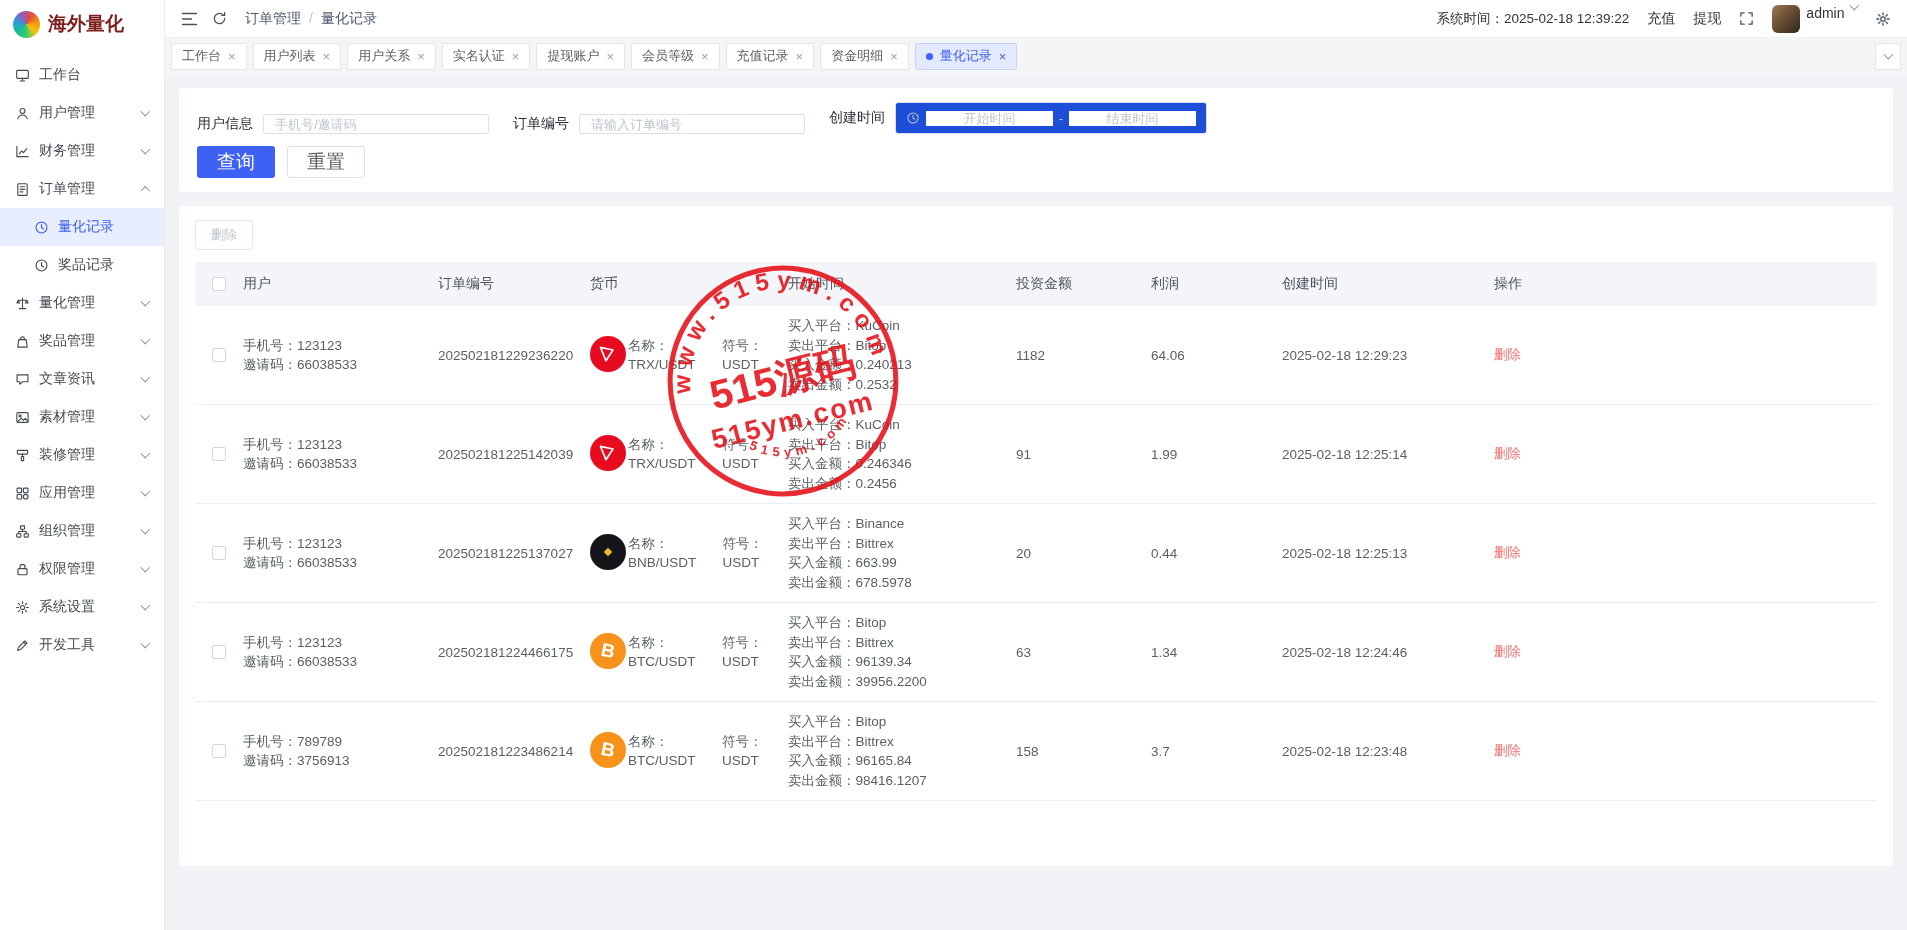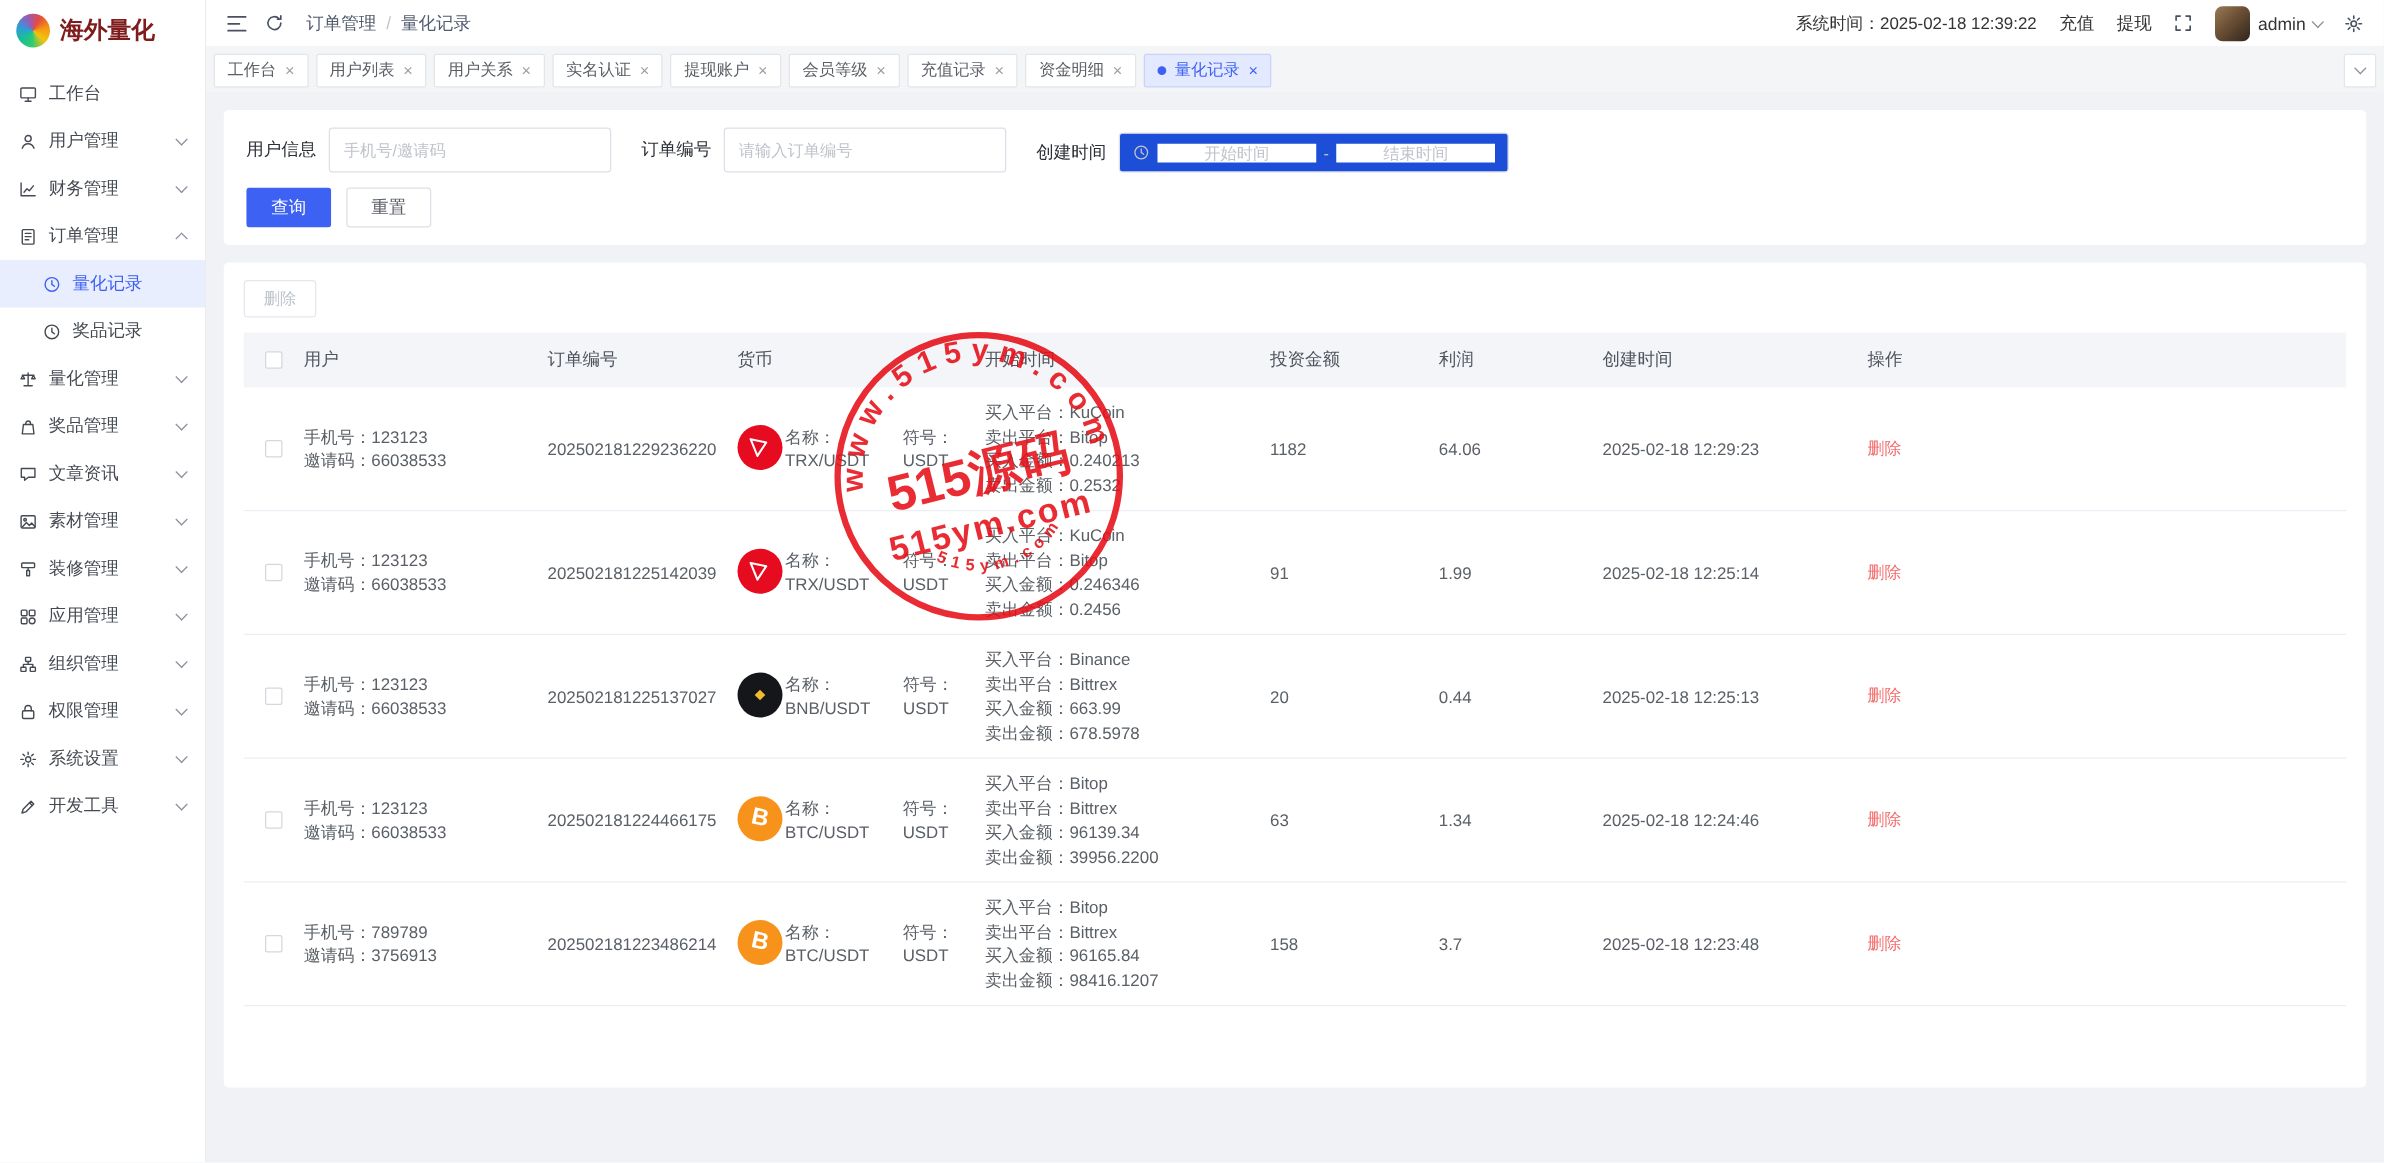--- a/index.html
+++ b/index.html
@@ -25,48 +25,48 @@
   
   .main{flex:1;min-width:0;display:flex;flex-direction:column}
   .topbar{height:38px;background:#fff;display:flex;align-items:center;gap:14px;padding:0 16px;border-bottom:1px solid #f1f1f1;flex:none}
   .icon-btn{display:flex;align-items:center;justify-content:center;cursor:pointer}
   .crumb{display:flex;gap:8px;font-size:14px;color:#515a6e;margin-left:4px}
   .crumb .sep{color:#c0c4cc}
   .tb-right{margin-left:auto;display:flex;align-items:center;gap:18px}
   .sys-time{font-size:13.5px;color:#333}
   .tb-link{font-size:14px;color:#333;cursor:pointer}
   .avatar{width:28px;height:28px;border-radius:6px;background:linear-gradient(135deg,#9c7a55 0%,#6b4f35 45%,#2e241b 100%)}
-  .user-wrap{display:flex;align-items:center;gap:6px;cursor:pointer}
+  .user-wrap{display:flex;align-items:flex-start;gap:6px;cursor:pointer}
   .user-name{font-size:14px;color:#333}
 
   
   .tabs{height:36px;background:#f4f5f7;display:flex;align-items:center;gap:6px;padding:0 6px;flex:none}
   .tab{height:27px;display:flex;align-items:center;gap:7px;background:#fff;border:1px solid #e3e5e9;border-radius:2px;padding:0 10px;font-size:13px;color:#5a5f66;cursor:pointer;white-space:nowrap}
   .tab .dot{display:none;width:7px;height:7px;border-radius:50%;background:#3d61f3}
   .tab.active{background:#e3e9ff;border-color:#c8d3fb;color:#3d61f3}
   .tab.active .dot{display:block}
   .tab .x{color:#9ba0a8;font-size:13px;line-height:1}
   .tab.active .x{color:#3d61f3}
   .tabs-more{margin-left:auto;width:26px;height:27px;background:#fff;border:1px solid #e3e5e9;border-radius:2px;display:flex;align-items:center;justify-content:center;cursor:pointer;flex:none}
 
   
   .content{flex:1;background:#f0f2f5;padding:14px;position:relative;overflow:hidden}
   .card{background:#fff;border-radius:4px}
   .filter-card{padding:14px 18px}
   .filter-row{display:flex;align-items:flex-end;gap:24px}
   .f-group{display:flex;align-items:center;gap:10px}
   .f-label{font-size:14px;color:#2b2f36;white-space:nowrap}
   input{font-family:inherit}
-  .f-input{width:226px;height:36px;border:1px solid #dcdfe6;border-radius:3px;padding:0 11px;font-size:13px;color:#333;outline:none;background:#fff}
+  .f-input{width:226px;height:20px;border:1px solid #dcdfe6;border-radius:3px;padding:0 11px;font-size:13px;color:#333;outline:none;background:#fff}
   input::placeholder{color:#bfc4cc}
   .date-box{width:312px;height:32px;border:1px solid #dcdfe6;border-radius:3px;display:flex;align-items:center;padding:0 10px;gap:6px;background:#1d4ed8}
   .date-box input{border:none;outline:none;flex:1;min-width:0;font-size:13px;text-align:center;color:#333}
   .date-sep{color:#bfc4cc;font-size:13px}
   .btn-row{margin-top:12px;display:flex;gap:12px}
-  .btn{height:32px;border-radius:3px;font-size:14px;cursor:pointer;border:1px solid transparent;padding:0 19px;font-family:Liberation Sans, sans-serif}
+  .btn{height:32px;border-radius:3px;font-size:19px;cursor:pointer;border:1px solid transparent;padding:0 19px;font-family:Liberation Sans, sans-serif}
   .btn-primary{background:#3d61f3;color:#fff}
   .btn-plain{background:#fff;border-color:#dcdfe6;color:#5a5f66}
 
   
   .table-card{margin-top:14px;padding:14px 16px;min-height:660px}
   .btn-del{height:30px;padding:0 15px;background:#fff;border:1px solid #e4e7ed;border-radius:3px;color:#bdc2cb;font-size:13px;cursor:not-allowed;font-family:inherit;margin-bottom:12px;display:inline-block}
   .grid{display:grid;grid-template-columns:48px 195px 152px 198px 228px 135px 131px 212px 1fr;align-items:center}
   .t-head{background:#f4f5f8;height:44px;font-size:14px;color:#4e545d;font-weight:500}
   .t-row{border-bottom:1px solid #ebeef5;padding:10px 0;font-size:13.5px;color:#5a6066}
   .cb{width:14px;height:14px;border:1px solid #d4d7de;border-radius:2px;background:#fff;display:block;margin:0 auto;cursor:pointer}

